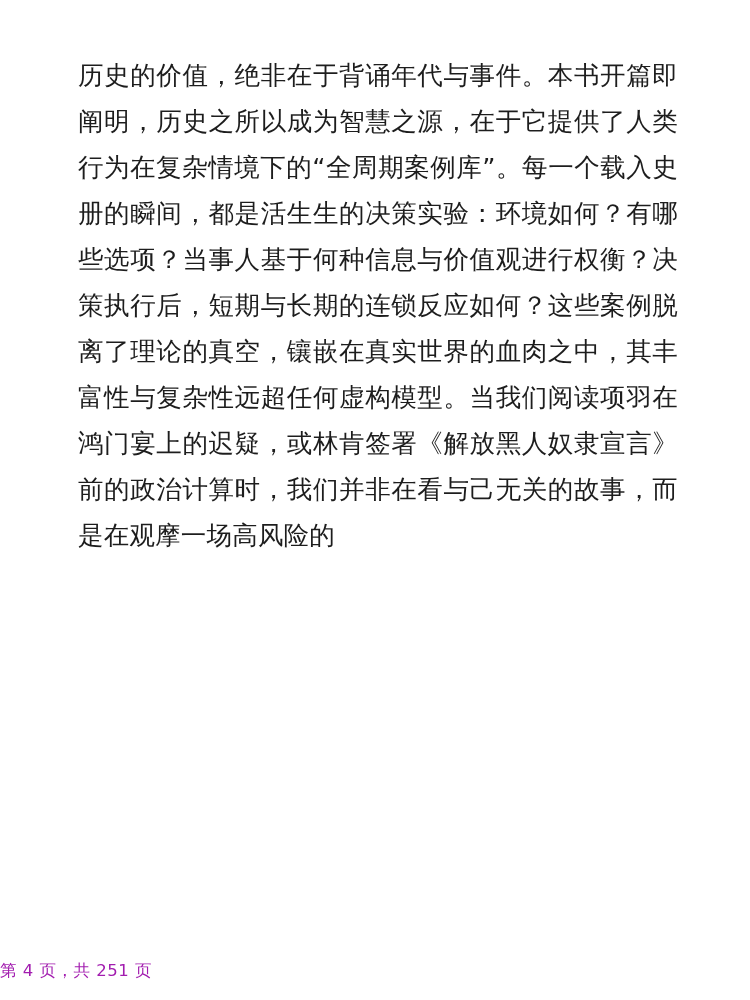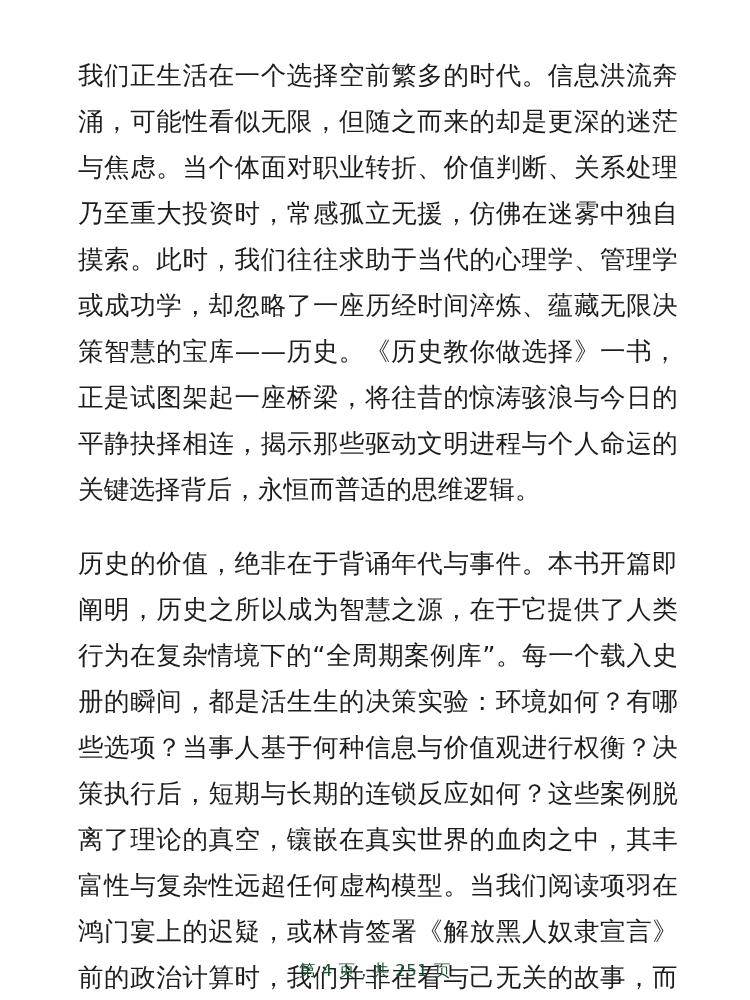--- a/index.html
+++ b/index.html
@@ -33,26 +33,24 @@
     margin: 0;
   }
   .para + .para {
     margin-top: 28px;
   }
   .footer {
     position: absolute;
     left: 0;
     right: 0;
     bottom: 18px;
-    text-align: center;
     font-size: 16.5px;
-    color: #14532d;
+    color: #a21caf;
     letter-spacing: 0.5px;
   }
 </style>
 </head>
 <body>
 
 <div class="page">
-  <p class="body-text para">我们正生活在一个选择空前繁多的时代。信息洪流奔涌，可能性看似无限，但随之而来的却是更深的迷茫与焦虑。当个体面对职业转折、价值判断、关系处理乃至重大投资时，常感孤立无援，仿佛在迷雾中独自摸索。此时，我们往往求助于当代的心理学、管理学或成功学，却忽略了一座历经时间淬炼、蕴藏无限决策智慧的宝库——历史。《历史教你做选择》一书，正是试图架起一座桥梁，将往昔的惊涛骇浪与今日的平静抉择相连，揭示那些驱动文明进程与个人命运的关键选择背后，永恒而普适的思维逻辑。</p>
   <p class="body-text para">历史的价值，绝非在于背诵年代与事件。本书开篇即阐明，历史之所以成为智慧之源，在于它提供了人类行为在复杂情境下的“全周期案例库”。每一个载入史册的瞬间，都是活生生的决策实验：环境如何？有哪些选项？当事人基于何种信息与价值观进行权衡？决策执行后，短期与长期的连锁反应如何？这些案例脱离了理论的真空，镶嵌在真实世界的血肉之中，其丰富性与复杂性远超任何虚构模型。当我们阅读项羽在鸿门宴上的迟疑，或林肯签署《解放黑人奴隶宣言》前的政治计算时，我们并非在看与己无关的故事，而是在观摩一场高风险的</p>
   <div class="footer">第 4 页，共 251 页</div>
 </div>
 
 </body></html>

